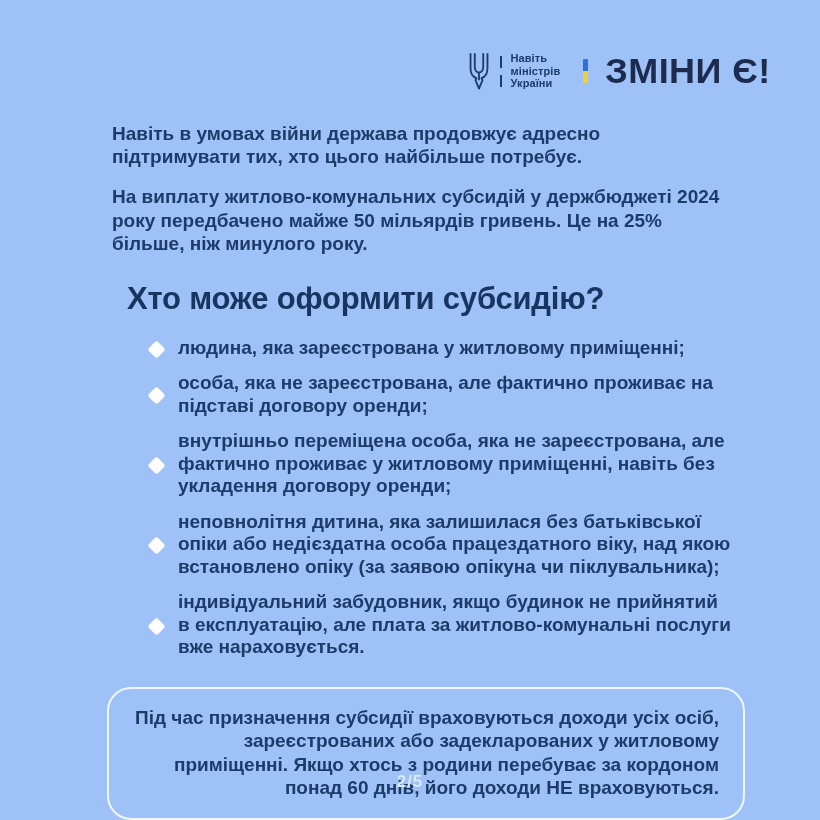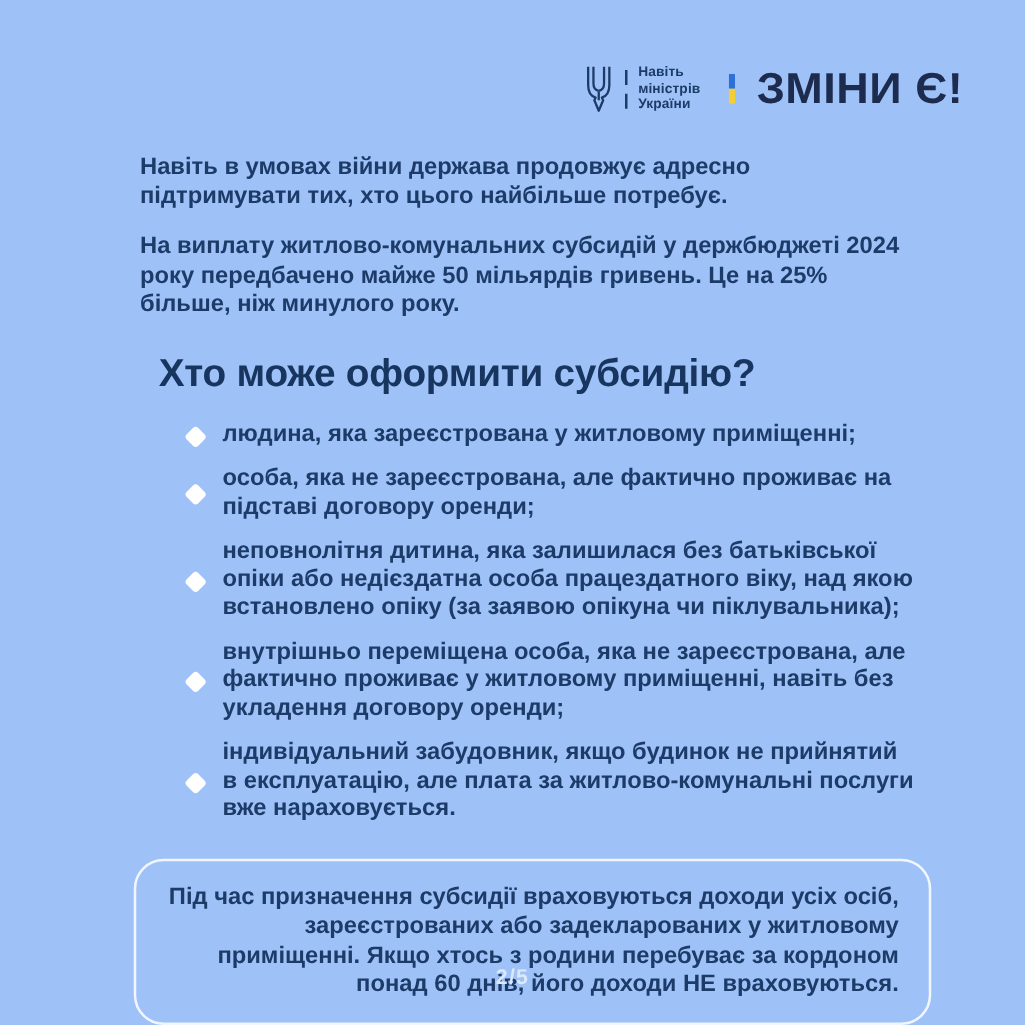--- a/index.html
+++ b/index.html
@@ -119,27 +119,27 @@
       <li>
         <span class="diamond-wrap">
             <span class="diamond"></span>
           </span>
         <span>особа, яка не зареєстрована, але фактично проживає на підставі договору оренди;</span>
       </li>
       <li>
         <span class="diamond-wrap">
             <span class="diamond"></span>
           </span>
-        <span>неповнолітня дитина, яка залишилася без батьківської опіки або недієздатна особа працездатного віку, над якою встановлено опіку (за заявою опікуна чи піклувальника);</span>
+        <span>внутрішньо переміщена особа, яка не зареєстрована, але фактично проживає у житловому приміщенні, навіть без укладення договору оренди;</span>
       </li>
       <li>
         <span class="diamond-wrap">
             <span class="diamond"></span>
           </span>
-        <span>внутрішньо переміщена особа, яка не зареєстрована, але фактично проживає у житловому приміщенні, навіть без укладення договору оренди;</span>
+        <span>неповнолітня дитина, яка залишилася без батьківської опіки або недієздатна особа працездатного віку, над якою встановлено опіку (за заявою опікуна чи піклувальника);</span>
       </li>
       <li>
         <span class="diamond-wrap">
             <span class="diamond"></span>
           </span>
         <span>індивідуальний забудовник, якщо будинок не прийнятий в експлуатацію, але плата за житлово-комунальні послуги вже нараховується.</span>
       </li>
     </ul>
 
     <div class="note-box">Під час призначення субсидії враховуються доходи усіх осіб, зареєстрованих або задекларованих у житловому приміщенні. Якщо хтось з родини перебуває за кордоном понад 60 днів, його доходи НЕ враховуються.</div>

